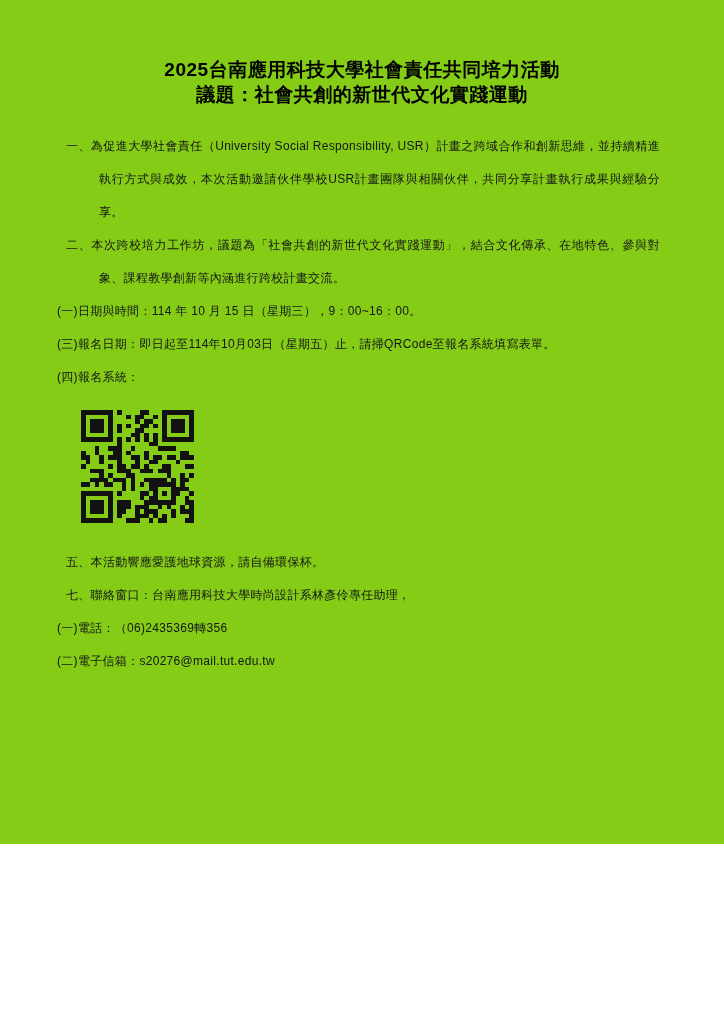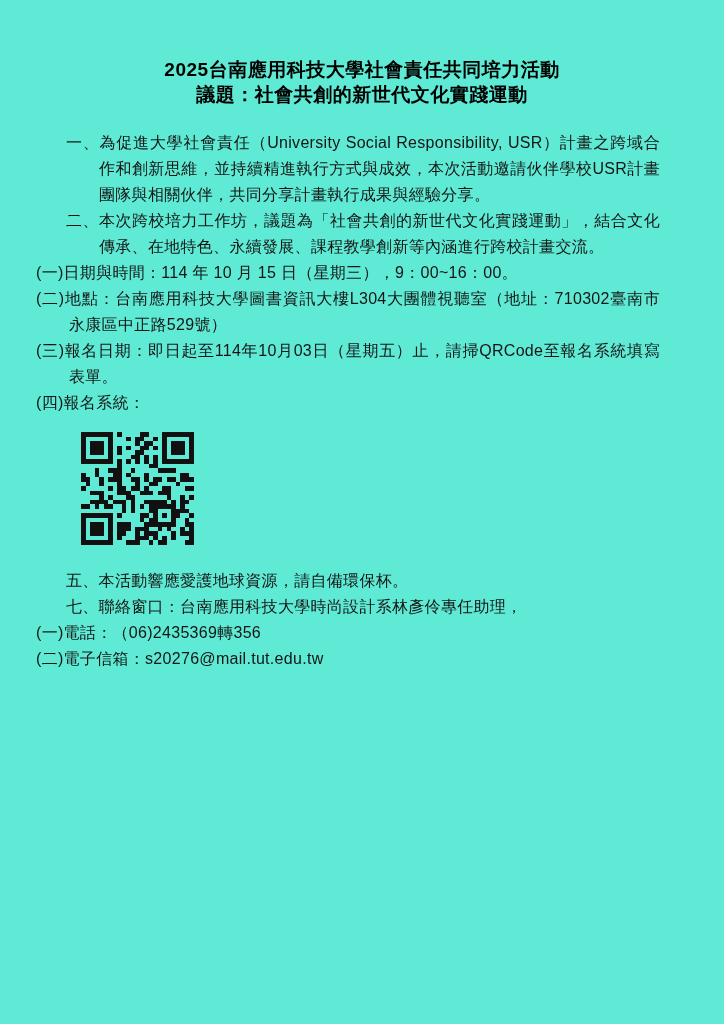--- a/index.html
+++ b/index.html
@@ -3,56 +3,56 @@
 <meta charset="utf-8">
 <style>
   html, body {
     margin: 0;
     padding: 0;
     background: #ffffff;
   }
   .page {
     position: relative;
     width: 724px;
-    height: 1024px;
-    background: #5eead4;
+    height: 844px;
+    background: #84cc16;
     overflow: hidden;
     font-family: "Liberation Sans", sans-serif;
     color: #151515;
   }
   .title {
     margin: 0;
     padding-top: 58px;
     text-align: center;
     font-size: 19px;
     font-weight: 700;
     line-height: 24.5px;
     color: #000000;
     letter-spacing: 0.5px;
   }
   .title .tline { display: block; }
   .doc-body {
     margin-top: 23px;
-    font-size: 16px;
-    line-height: 26px;
+    font-size: 12px;
+    line-height: 33px;
   }
   .para {
     margin: 0 64px 0 0;
     text-align: justify;
     letter-spacing: 0.3px;
   }
   
   .para.cn {
     margin-left: 66px;
     padding-left: 33px;
     text-indent: -33px;
   }
   
   .para.pn {
-    margin-left: 36px;
+    margin-left: 57px;
     padding-left: 33px;
     text-indent: -33px;
   }
   .qr-wrap {
     margin: 16px 0 23px 81px;
     width: 113px;
     height: 113px;
   }
   .qr-wrap svg { display: block; }
 </style>
@@ -61,23 +61,22 @@
 
 <div class="page">
 
   <h1 class="title">
     <span class="tline">2025台南應用科技大學社會責任共同培力活動</span>
     <span class="tline">議題：社會共創的新世代文化實踐運動</span>
   </h1>
 
   <div class="doc-body">
     <p class="para cn">一、為促進大學社會責任（University Social Responsibility, USR）計畫之跨域合作和創新思維，並持續精進執行方式與成效，本次活動邀請伙伴學校USR計畫團隊與相關伙伴，共同分享計畫執行成果與經驗分享。</p>
-    <p class="para cn">二、本次跨校培力工作坊，議題為「社會共創的新世代文化實踐運動」，結合文化傳承、在地特色、永續發展、課程教學創新等內涵進行跨校計畫交流。</p>
+    <p class="para cn">二、本次跨校培力工作坊，議題為「社會共創的新世代文化實踐運動」，結合文化傳承、在地特色、參與對象、課程教學創新等內涵進行跨校計畫交流。</p>
     <p class="para pn">(一)日期與時間：114 年 10 月 15 日（星期三），9：00~16：00。</p>
-    <p class="para pn">(二)地點：台南應用科技大學圖書資訊大樓L304大團體視聽室（地址：710302臺南市永康區中正路529號）</p>
     <p class="para pn">(三)報名日期：即日起至114年10月03日（星期五）止，請掃QRCode至報名系統填寫表單。</p>
     <p class="para pn">(四)報名系統：</p>
 
     <div class="qr-wrap">
       <svg id="qr-svg" width="113" height="113" viewBox="0 0 25 25" shape-rendering="crispEdges">
           <rect x="0" y="0" width="1" height="1" fill="#111111"></rect>
           <rect x="1" y="0" width="1" height="1" fill="#111111"></rect>
           <rect x="2" y="0" width="1" height="1" fill="#111111"></rect>
           <rect x="3" y="0" width="1" height="1" fill="#111111"></rect>
           <rect x="4" y="0" width="1" height="1" fill="#111111"></rect>

